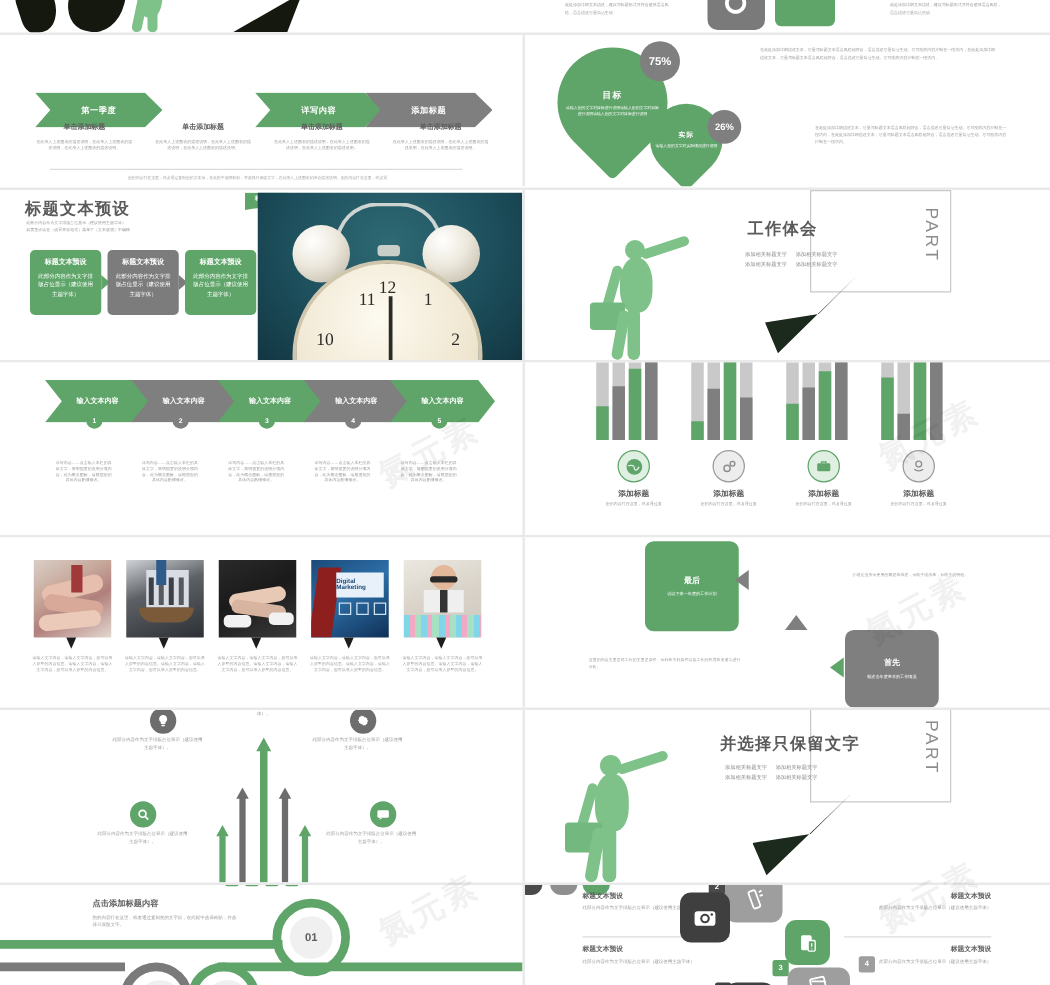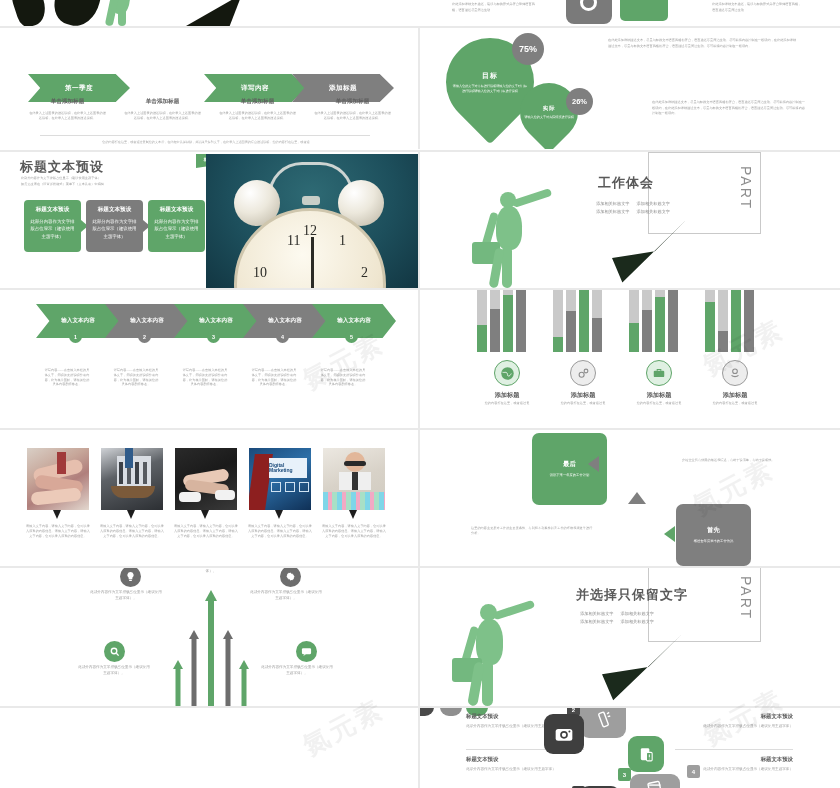--- a/index.html
+++ b/index.html
@@ -505,21 +505,21 @@
     <div class="pin" style="left:349px;top:80px;"></div>
 
     <div class="tiny cn" style="position:absolute;left:25px;top:94px;width:66px;text-align:center;">请输入文字内容，请输入文字内容，您可以录入原整的内容信息。请输入文字内容，请输入文字内容，您可以录入原整的内容信息。</div>
     <div class="tiny cn" style="position:absolute;left:99px;top:94px;width:66px;text-align:center;">请输入文字内容，请输入文字内容，您可以录入原整的内容信息。请输入文字内容，请输入文字内容，您可以录入原整的内容信息。</div>
     <div class="tiny cn" style="position:absolute;left:173px;top:94px;width:66px;text-align:center;">请输入文字内容，请输入文字内容，您可以录入原整的内容信息。请输入文字内容，请输入文字内容，您可以录入原整的内容信息。</div>
     <div class="tiny cn" style="position:absolute;left:247px;top:94px;width:66px;text-align:center;">请输入文字内容，请输入文字内容，您可以录入原整的内容信息。请输入文字内容，请输入文字内容，您可以录入原整的内容信息。</div>
     <div class="tiny cn" style="position:absolute;left:321px;top:94px;width:66px;text-align:center;">请输入文字内容，请输入文字内容，您可以录入原整的内容信息。请输入文字内容，请输入文字内容，您可以录入原整的内容信息。</div>
   </div>
 
   <div class="slide right" style="top:430px;height:136px;">
-    <div class="sq" style="left:112px;top:3px;width:75px;height:72px;background:#5FA569;">
+    <div class="sq" style="left:96px;top:3px;width:75px;height:72px;background:#5FA569;">
       <div class="sh cn">最后</div>
       <div class="sb cn">说说下来一年度的工作计划</div>
     </div>
     <div class="sq-arrow" style="left:168px;top:26px;border-top:8px solid transparent;border-bottom:8px solid transparent;border-right:11px solid #7f7f7f;"></div>
     <div class="sq-arrow" style="left:208px;top:62px;border-left:9px solid transparent;border-right:9px solid transparent;border-bottom:12px solid #7f7f7f;"></div>
     <div class="sq-arrow" style="left:244px;top:96px;border-top:8px solid transparent;border-bottom:8px solid transparent;border-right:11px solid #5FA569;"></div>
     <div class="sq" style="left:256px;top:74px;width:75px;height:62px;background:#7f7f7f;">
       <div class="sh cn">首先</div>
       <div class="sb cn">概述去年度基本的工作情况</div>
     </div>
@@ -595,20 +595,42 @@
       <div class="torso" style="left:16px;top:17px;width:27px;height:46px;"></div>
       <div class="limb" style="left:6px;top:24px;width:8px;height:38px;transform:rotate(16deg);"></div>
       <div class="case" style="left:-8px;top:56px;width:30px;height:24px;"></div>
       <div class="limb" style="left:22px;top:58px;width:11px;height:46px;"></div>
       <div class="limb" style="left:11px;top:60px;width:10px;height:44px;transform:rotate(10deg);"></div>
     </div>
     <div class="darkwing" style="left:182px;top:66px;width:80px;height:72px;background:#1b2a1c;clip-path:polygon(100% 0,14% 92%,0 56%,58% 46%);"></div>
   </div>
   <div class="sep-h" style="top:706px;"></div>
 
+  <div class="slide left" style="top:708px;height:80px;">
+    <div class="strip-green" style="left:180px;top:-5px;width:11px;height:6px;border-radius:2px;"></div>
+    <div class="strip-green" style="left:196px;top:-5px;width:11px;height:6px;border-radius:2px;"></div>
+    <div class="strip-green" style="left:212px;top:-5px;width:11px;height:6px;border-radius:2px;"></div>
+    <div class="strip-green" style="left:228px;top:-5px;width:11px;height:6px;border-radius:2px;"></div>
+
+    <div class="ttl-sm cn" style="position:absolute;left:74px;top:11px;font-size:6.6px;">点击添加标题内容</div>
+    <div class="tiny5 cn" style="position:absolute;left:74px;top:24px;width:116px;">您的内容打在这里，或者通过复制您的文字后，在此框中选择粘贴，并选择只保留文字。</div>
+
+    <div class="rail" style="left:-20px;top:44px;width:246px;background:#5FA569;"></div>
+    <div class="ring" style="left:218px;top:11px;width:62px;height:62px;border:7px solid #5FA569;">
+      <div class="core">01</div>
+    </div>
+
+    <div class="rail" style="left:-20px;top:62px;width:120px;background:#7a7a7a;border-radius:0 0 0 0;"></div>
+    <div style="position:absolute;left:96px;top:62px;width:58px;height:58px;border-radius:50%;border:7px solid #7a7a7a;"></div>
+    <div style="position:absolute;left:110px;top:76px;width:36px;height:36px;border-radius:50%;background:#f0f0f0;"></div>
+
+    <div class="rail" style="left:174px;top:62px;width:246px;background:#5FA569;"></div>
+    <div style="position:absolute;left:150px;top:62px;width:58px;height:58px;border-radius:50%;border:7px solid #5FA569;"></div>
+    <div style="position:absolute;left:164px;top:76px;width:36px;height:36px;border-radius:50%;background:#f0f0f0;"></div>
+  </div>
 
   <div class="slide right" style="top:708px;height:80px;">
     <div class="tile" style="left:-8px;top:-10px;width:22px;height:18px;background:#4a4a4a;"></div>
     <div class="tile" style="left:20px;top:-10px;width:22px;height:18px;background:#8f8f8f;"></div>
     <div class="tile" style="left:46px;top:-10px;width:22px;height:18px;background:#5FA569;"></div>
 
     <div class="r-item" style="left:46px;top:5px;">
       <div class="rh cn">标题文本预设</div>
       <div class="rb cn">此部分内容作为文字排版占位显示（建议使用主题字体）</div>
     </div>

